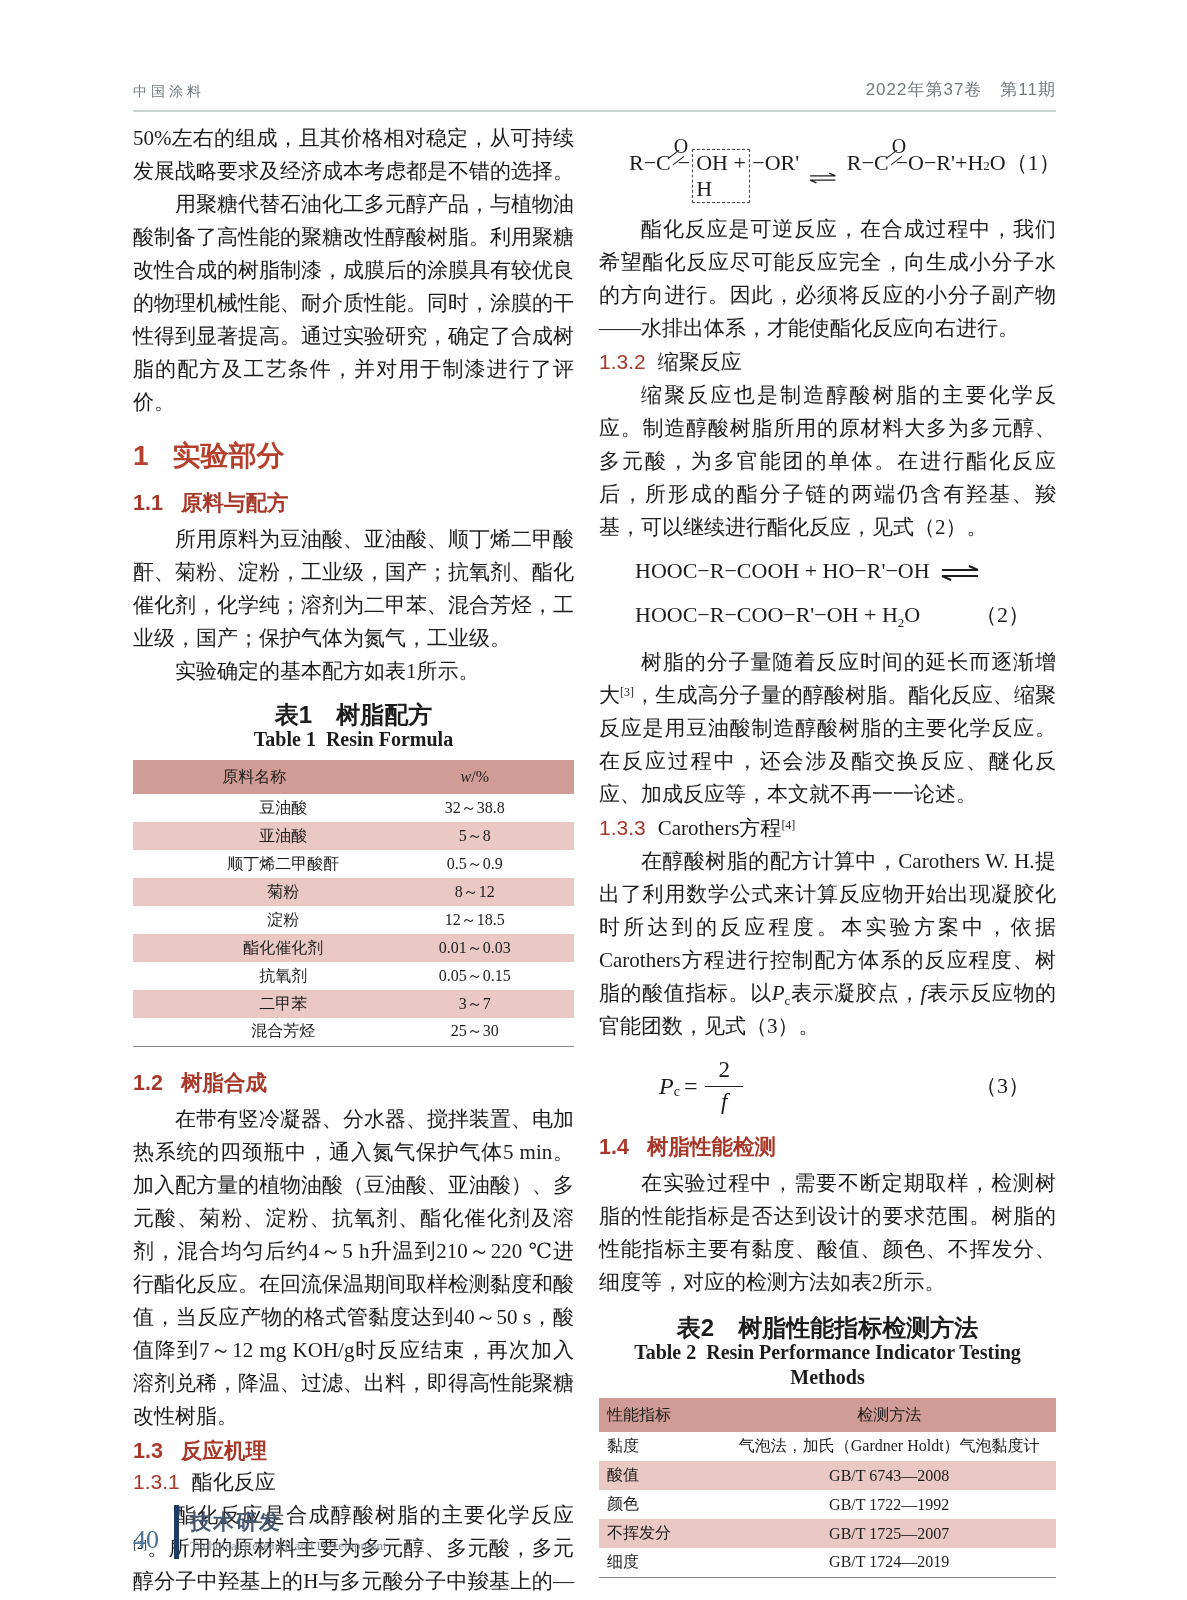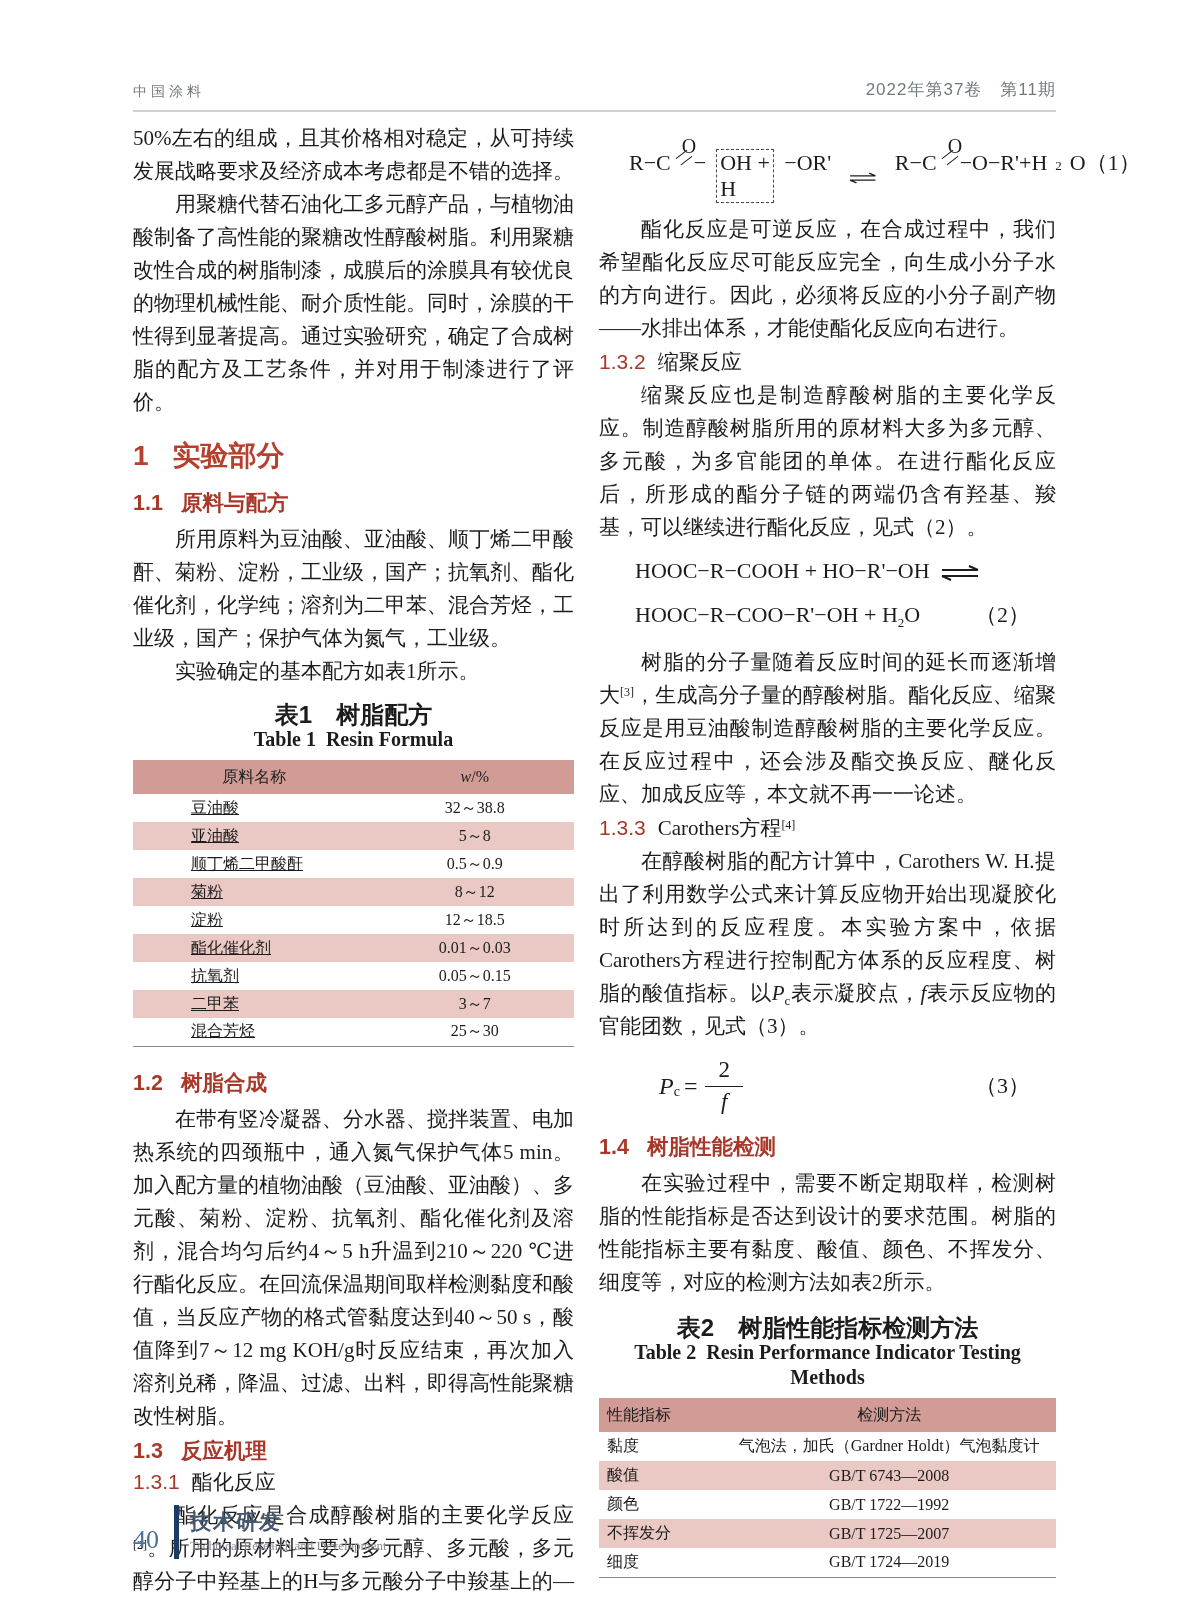--- a/index.html
+++ b/index.html
@@ -37,31 +37,31 @@
                 border-bottom:1.5px solid #8a8a8a;}
   table.datatbl th,table.datatbl td{padding:0;font-weight:normal;}
   .t1 thead tr{height:34px;}
   .t1 tbody tr{height:28px;}
   .t2 thead tr{height:34px;}
   .t2 tbody tr{height:29px;}
   tr.hrow{background:#d19c95;}
   tr.alt{background:#eac9c4;}
   .t1 th.c1{text-align:center;width:55%;}
   .t1 th.c2{text-align:center;}
-  .t1 td.c1{text-align:left;padding-left:58px;text-decoration:underline;}
+  .t1 td.c1{text-align:center;padding-left:58px;}
   .t1 td.c2{text-align:center;}
   .t2 th.c1{text-align:left;padding-left:8px;width:27%;}
   .t2 th.c2{text-align:center;}
   .t2 td.c1{text-align:left;padding-left:8px;}
   .t2 td.c2{text-align:center;}
   
   .eq{display:flex;align-items:baseline;font-size:22px;}
   .eqnum{margin-left:auto;padding-right:26px;}
   .eq1{padding:26px 0 10px 30px;}
-  .eq-body{display:inline-flex;align-items:baseline;gap:8px;}
+  .eq-body{display:inline-flex;align-items:baseline;}
   .cb{position:relative;display:inline-block;width:10px;height:4px;}
   .cb .o{position:absolute;left:3px;top:-31px;font-size:20px;}
   .cb .sl{position:absolute;left:-2px;top:-13px;width:14px;height:7px;
           border-top:1.7px solid #1c1c1c;border-bottom:1.7px solid #1c1c1c;
           transform:rotate(-38deg);}
   .dashedbox{border:1.6px dashed #4a4a4a;padding:0 3px;margin:0 2px;}
   .eqarrow{margin:0 9px;align-self:center;position:relative;top:2px;}
   .eq2a{padding:14px 0 0 36px;}
   .eq2b{padding:16px 0 6px 36px;}
   sub{font-size:13px;line-height:0;}

